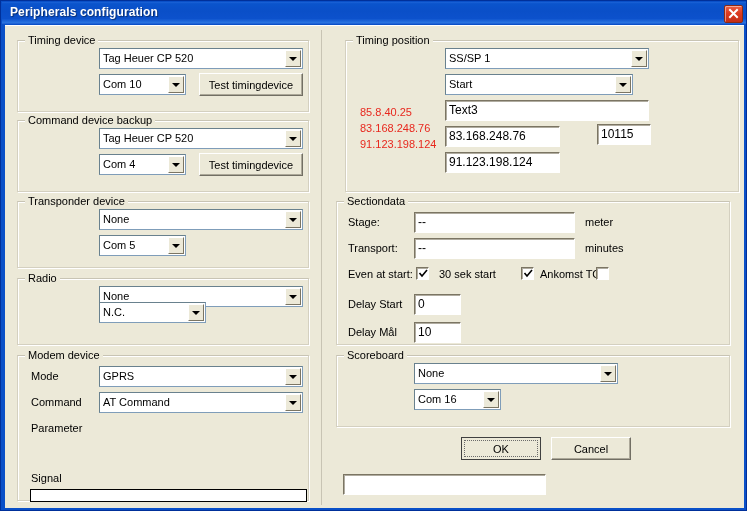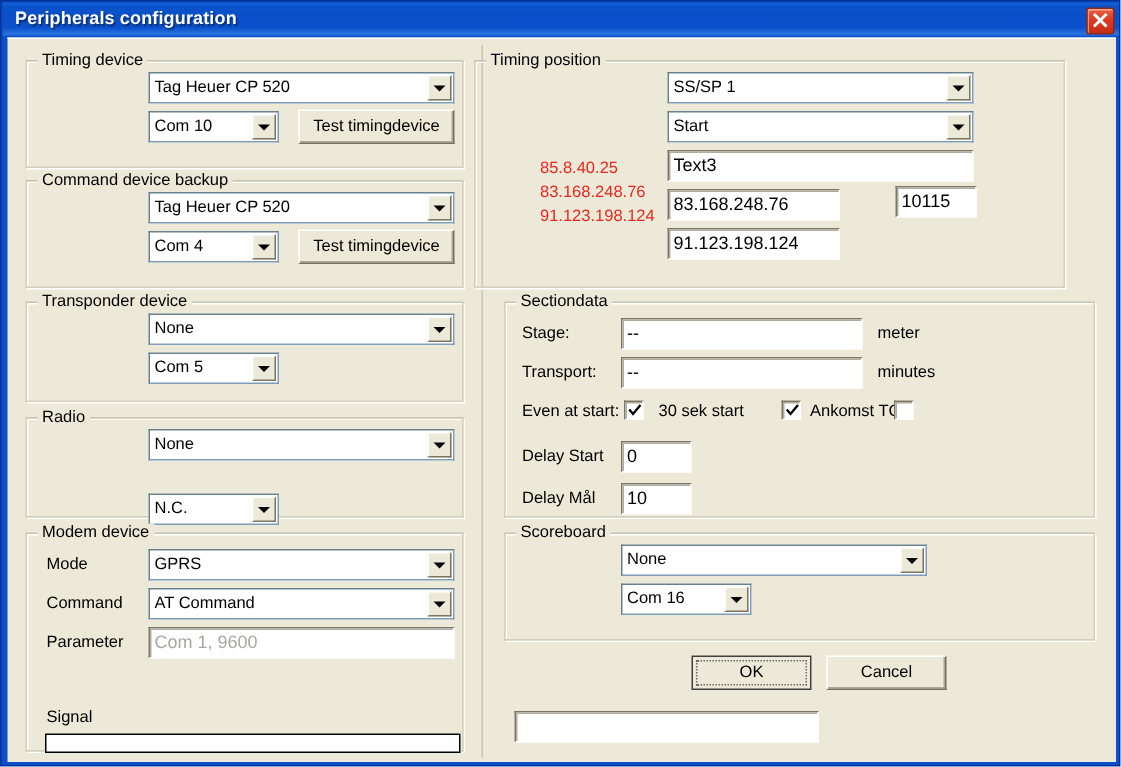--- a/index.html
+++ b/index.html
@@ -304,21 +304,21 @@
 
     <div class="group" style="left:12px; top:252px; width:292px; height:67px;">
       <span class="legend">Radio</span>
     </div>
     <div class="combo" style="left:94px; top:260px; width:204px;">
       <span class="val">None</span>
       <span class="arrow">
           <i></i>
         </span>
     </div>
-    <div class="combo" style="left:94px; top:303px; width:87px;">
+    <div class="combo" style="left:94px; top:276px; width:107px;">
       <span class="val">N.C.</span>
       <span class="arrow">
           <i></i>
         </span>
     </div>
 
     <div class="group" style="left:12px; top:329px; width:292px; height:146px;">
       <span class="legend">Modem device</span>
     </div>
     <div class="label" style="left:26px; top:344px;">Mode</div>
@@ -329,36 +329,33 @@
         </span>
     </div>
     <div class="label" style="left:26px; top:370px;">Command</div>
     <div class="combo" style="left:94px; top:366px; width:204px;">
       <span class="val">AT Command</span>
       <span class="arrow">
           <i></i>
         </span>
     </div>
     <div class="label" style="left:26px; top:396px;">Parameter</div>
-    <div class="textbox" style="left:94px; top:392px; width:204px;">
-      <span class="val placeholder">Com 1, 9600</span>
-    </div>
     <div class="label" style="left:26px; top:446px;">Signal</div>
     <div class="progressbar" style="left:25px; top:463px; width:277px;"></div>
 
-    <div class="group" style="left:311px; top:14px; width:394px; height:152px;padding-left:24px;">
+    <div class="group" style="left:340px; top:14px; width:394px; height:152px;padding-left:24px;">
       <span class="legend">Timing position</span>
     </div>
     <div class="combo" style="left:440px; top:22px; width:204px;">
       <span class="val">SS/SP 1</span>
       <span class="arrow">
           <i></i>
         </span>
     </div>
-    <div class="combo" style="left:440px; top:48px; width:204px;">
+    <div class="combo" style="left:440px; top:48px; width:188px;">
       <span class="val">Start</span>
       <span class="arrow">
           <i></i>
         </span>
     </div>
     <div class="textbox" style="left:440px; top:74px; width:204px;">
       <span class="val">Text3</span>
     </div>
     <div class="textbox" style="left:440px; top:100px; width:115px;">
       <span class="val">83.168.248.76</span>

